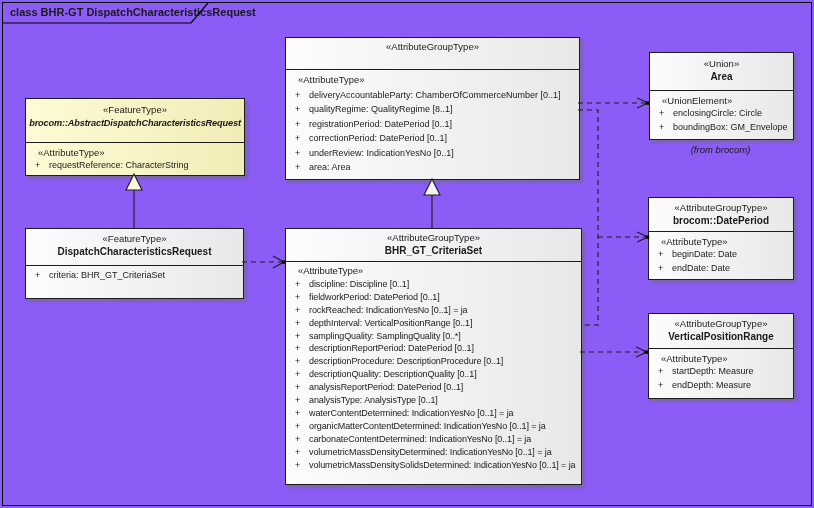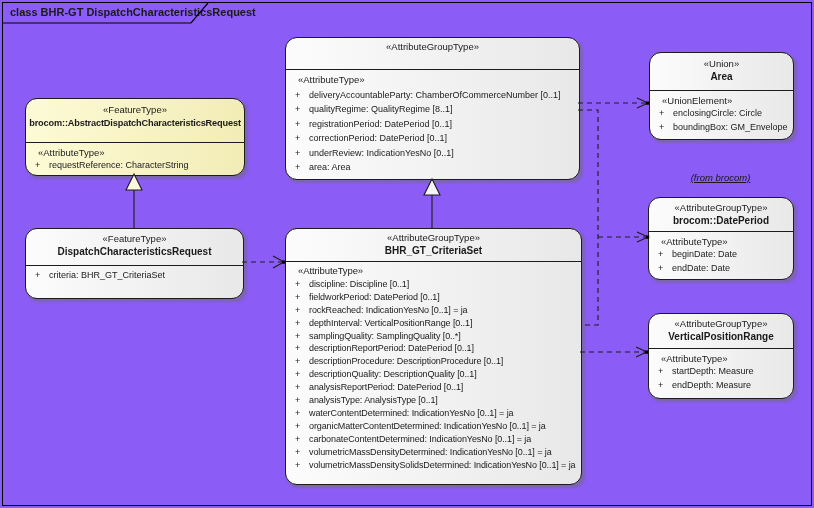--- a/index.html
+++ b/index.html
@@ -2,27 +2,27 @@
 <html><head>
 <meta charset="utf-8">
 <style>
   html,body{margin:0;padding:0;background:#fff;}
   #canvas{position:relative;width:814px;height:508px;background:#8b5cf6;overflow:hidden;
           font-family:"Liberation Sans",sans-serif;color:#1a1a1a;}
   #frame{position:absolute;left:2px;top:2px;right:2px;bottom:2px;border:1.5px solid #000;}
   #tab-title{position:absolute;left:10px;top:6px;font-size:11px;font-weight:bold;white-space:nowrap;}
 
   .uml-class{position:absolute;background:linear-gradient(90deg,#fcfcfc,#e8e8e8);
-             border:1px solid #1c1c1c;border-radius:12px;
+             border:1px solid #1c1c1c;border-radius:0;
              box-shadow:2.5px 2.5px 2px rgba(110,110,110,.5);}
   .uml-class.yellow{background:linear-gradient(90deg,#fdfbd6,#f2ecb6);}
   .hdr{border-bottom:1px solid #1c1c1c;text-align:center;overflow:hidden;}
   .stereo{font-size:9.5px;line-height:13px;}
   .cname{font-size:10px;font-weight:bold;line-height:14px;white-space:nowrap;}
-  .cname.abstract-name{font-size:9.2px;letter-spacing:-0.15px;}
+  .cname.abstract-name{font-style:italic;font-size:9.2px;letter-spacing:-0.15px;}
   .body{padding:3px 2px 0 8px;}
   .sect{font-size:9.5px;padding-left:4px;}
   .attr-row{position:relative;padding-left:15px;white-space:nowrap;font-size:9px;}
   .vis{position:absolute;left:1px;}
   .lh14 .sect,.lh14 .attr-row{line-height:14.5px;}
   .lh13 .sect,.lh13 .attr-row{line-height:13.4px;}
   .lh12 .sect,.lh12 .attr-row{line-height:12.9px;letter-spacing:-0.1px;}
   .note{position:absolute;font-size:9.5px;font-style:italic;text-align:center;}
 
   #connectors{position:absolute;left:0;top:0;width:814px;height:508px;pointer-events:none;}
@@ -104,21 +104,21 @@
       <div class="stereo">«Union»</div>
       <div class="cname">Area</div>
     </div>
     <div class="body">
       <div class="sect">«UnionElement»</div>
 
     <div class="attr-row"><span class="vis">+</span><span>enclosingCircle: Circle</span></div>
         <div class="attr-row"><span class="vis">+</span><span>boundingBox: GM_Envelope</span></div>
       </div>
   </div>
-  <div class="note" style="left:649px;top:172px;width:143px;text-decoration:underline;">(from brocom)</div>
+  <div class="note" style="left:649px;top:144px;width:143px;">(from brocom)</div>
 
   <div class="uml-class lh13" style="left:648px;top:197px;width:144px;height:81px;">
     <div class="hdr" style="height:30px;padding-top:3px;">
       <div class="stereo">«AttributeGroupType»</div>
       <div class="cname">brocom::DatePeriod</div>
     </div>
     <div class="body">
       <div class="sect">«AttributeType»</div>
 
     <div class="attr-row"><span class="vis">+</span><span>beginDate: Date</span></div>

